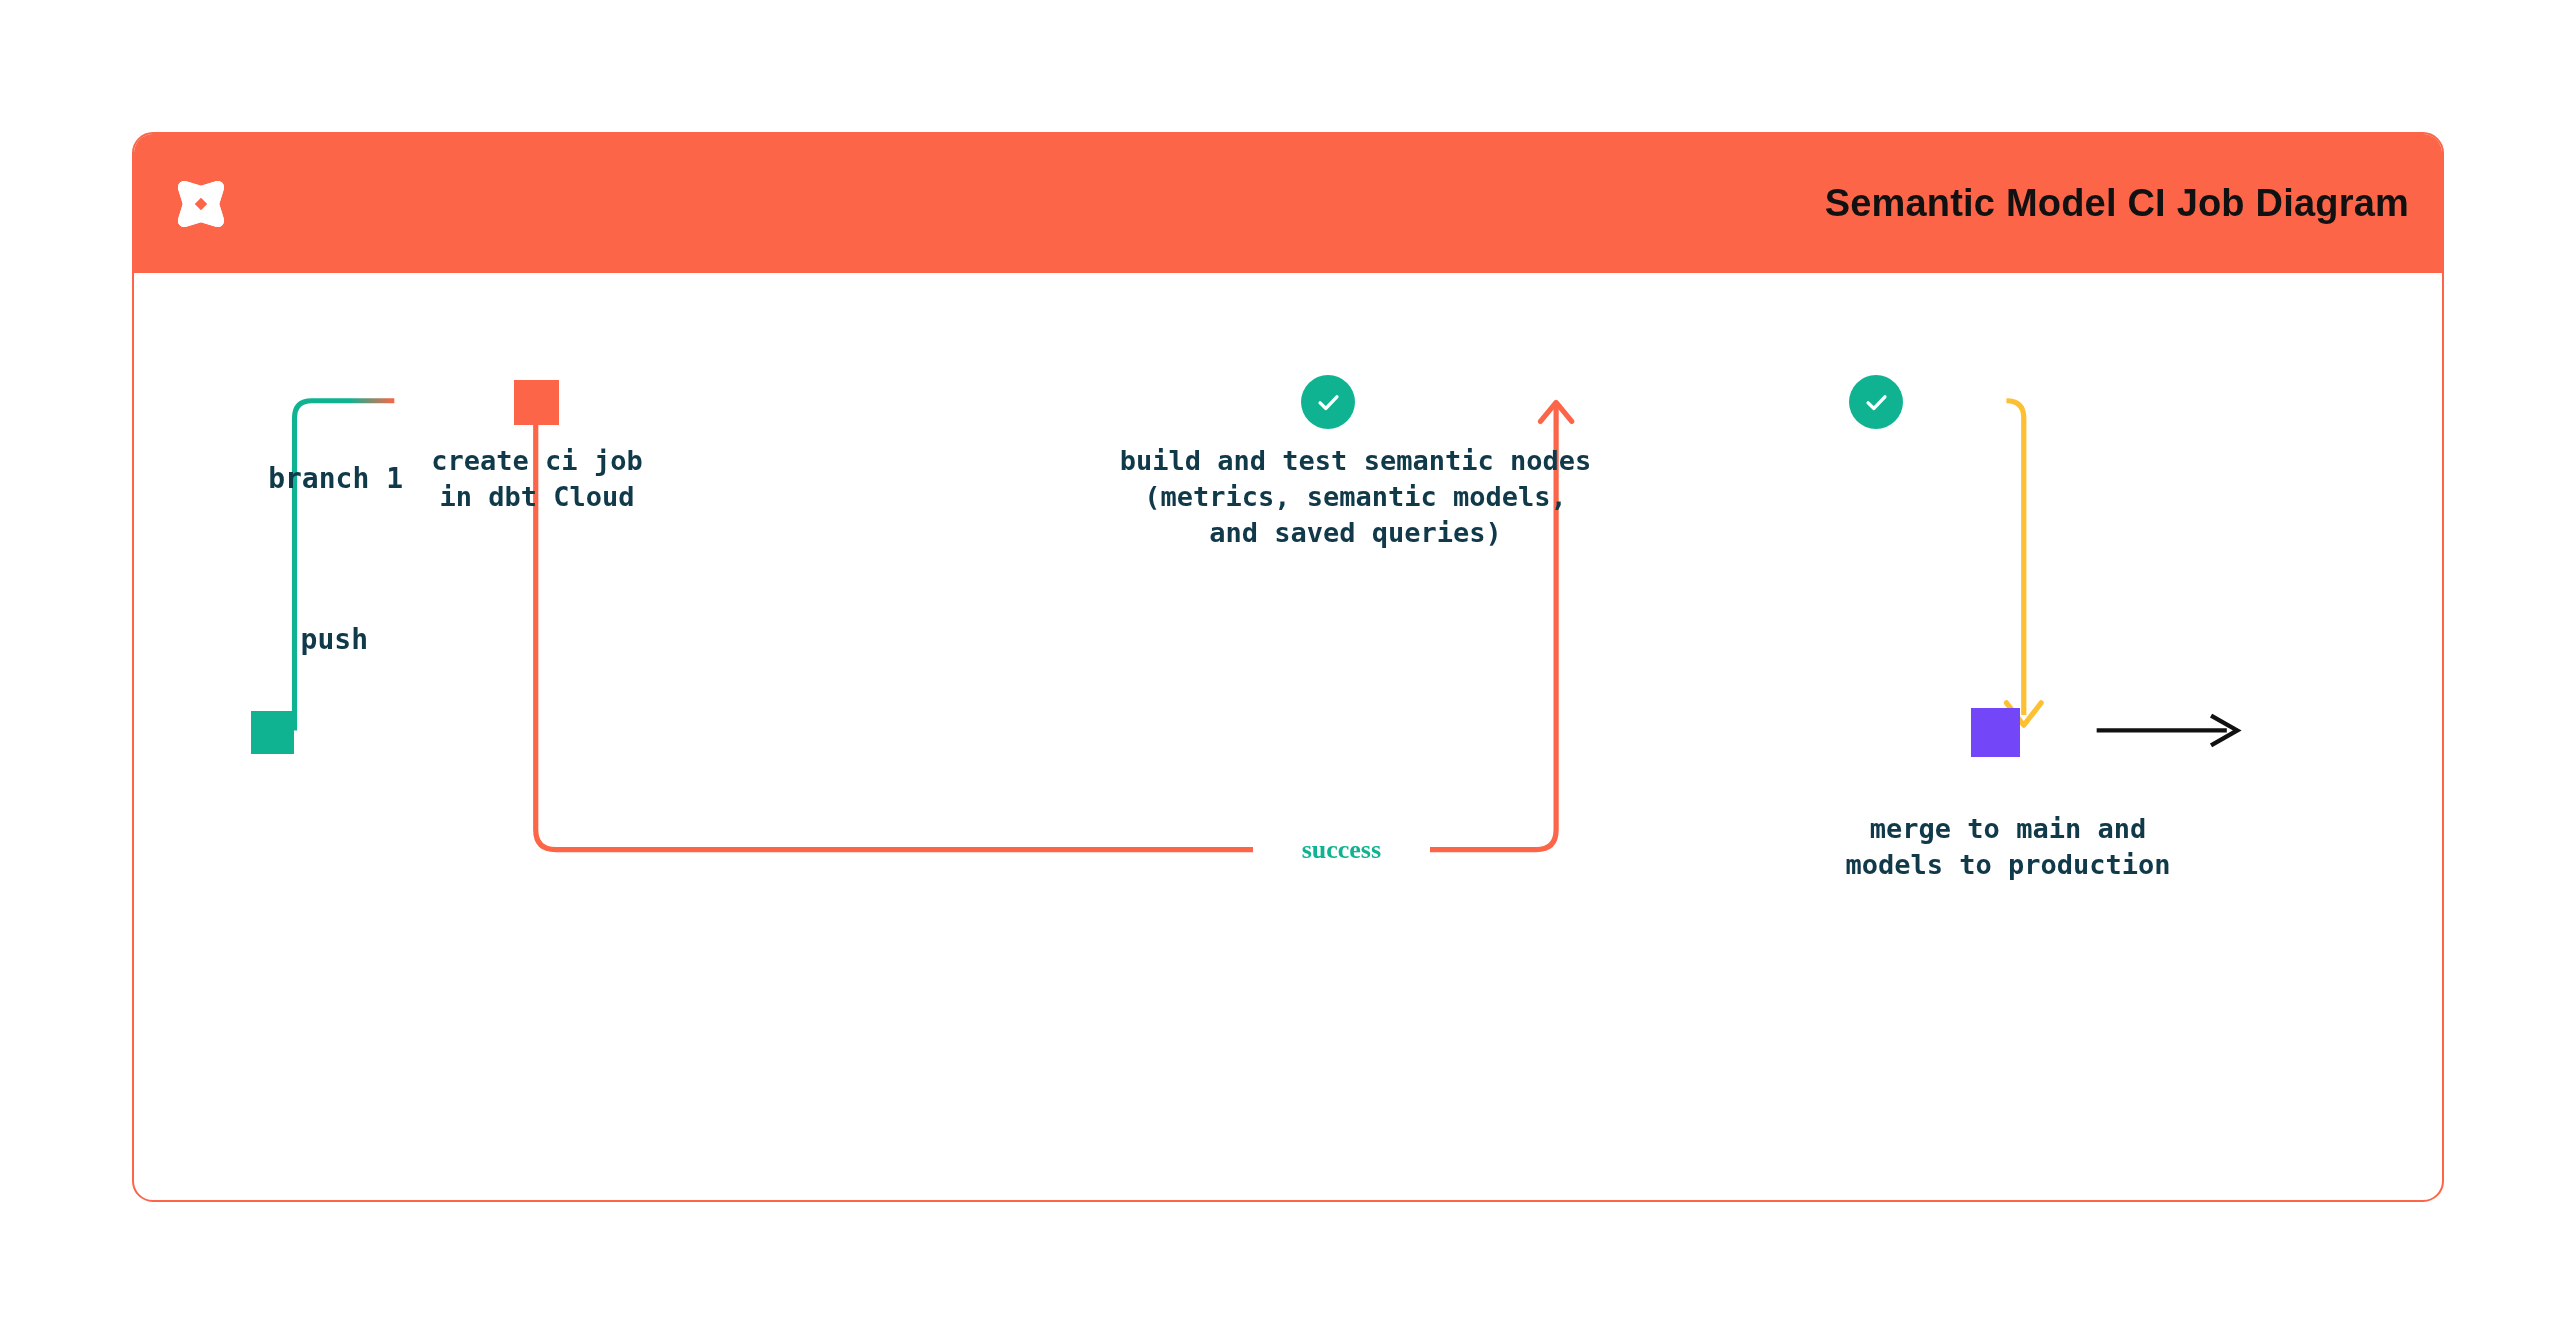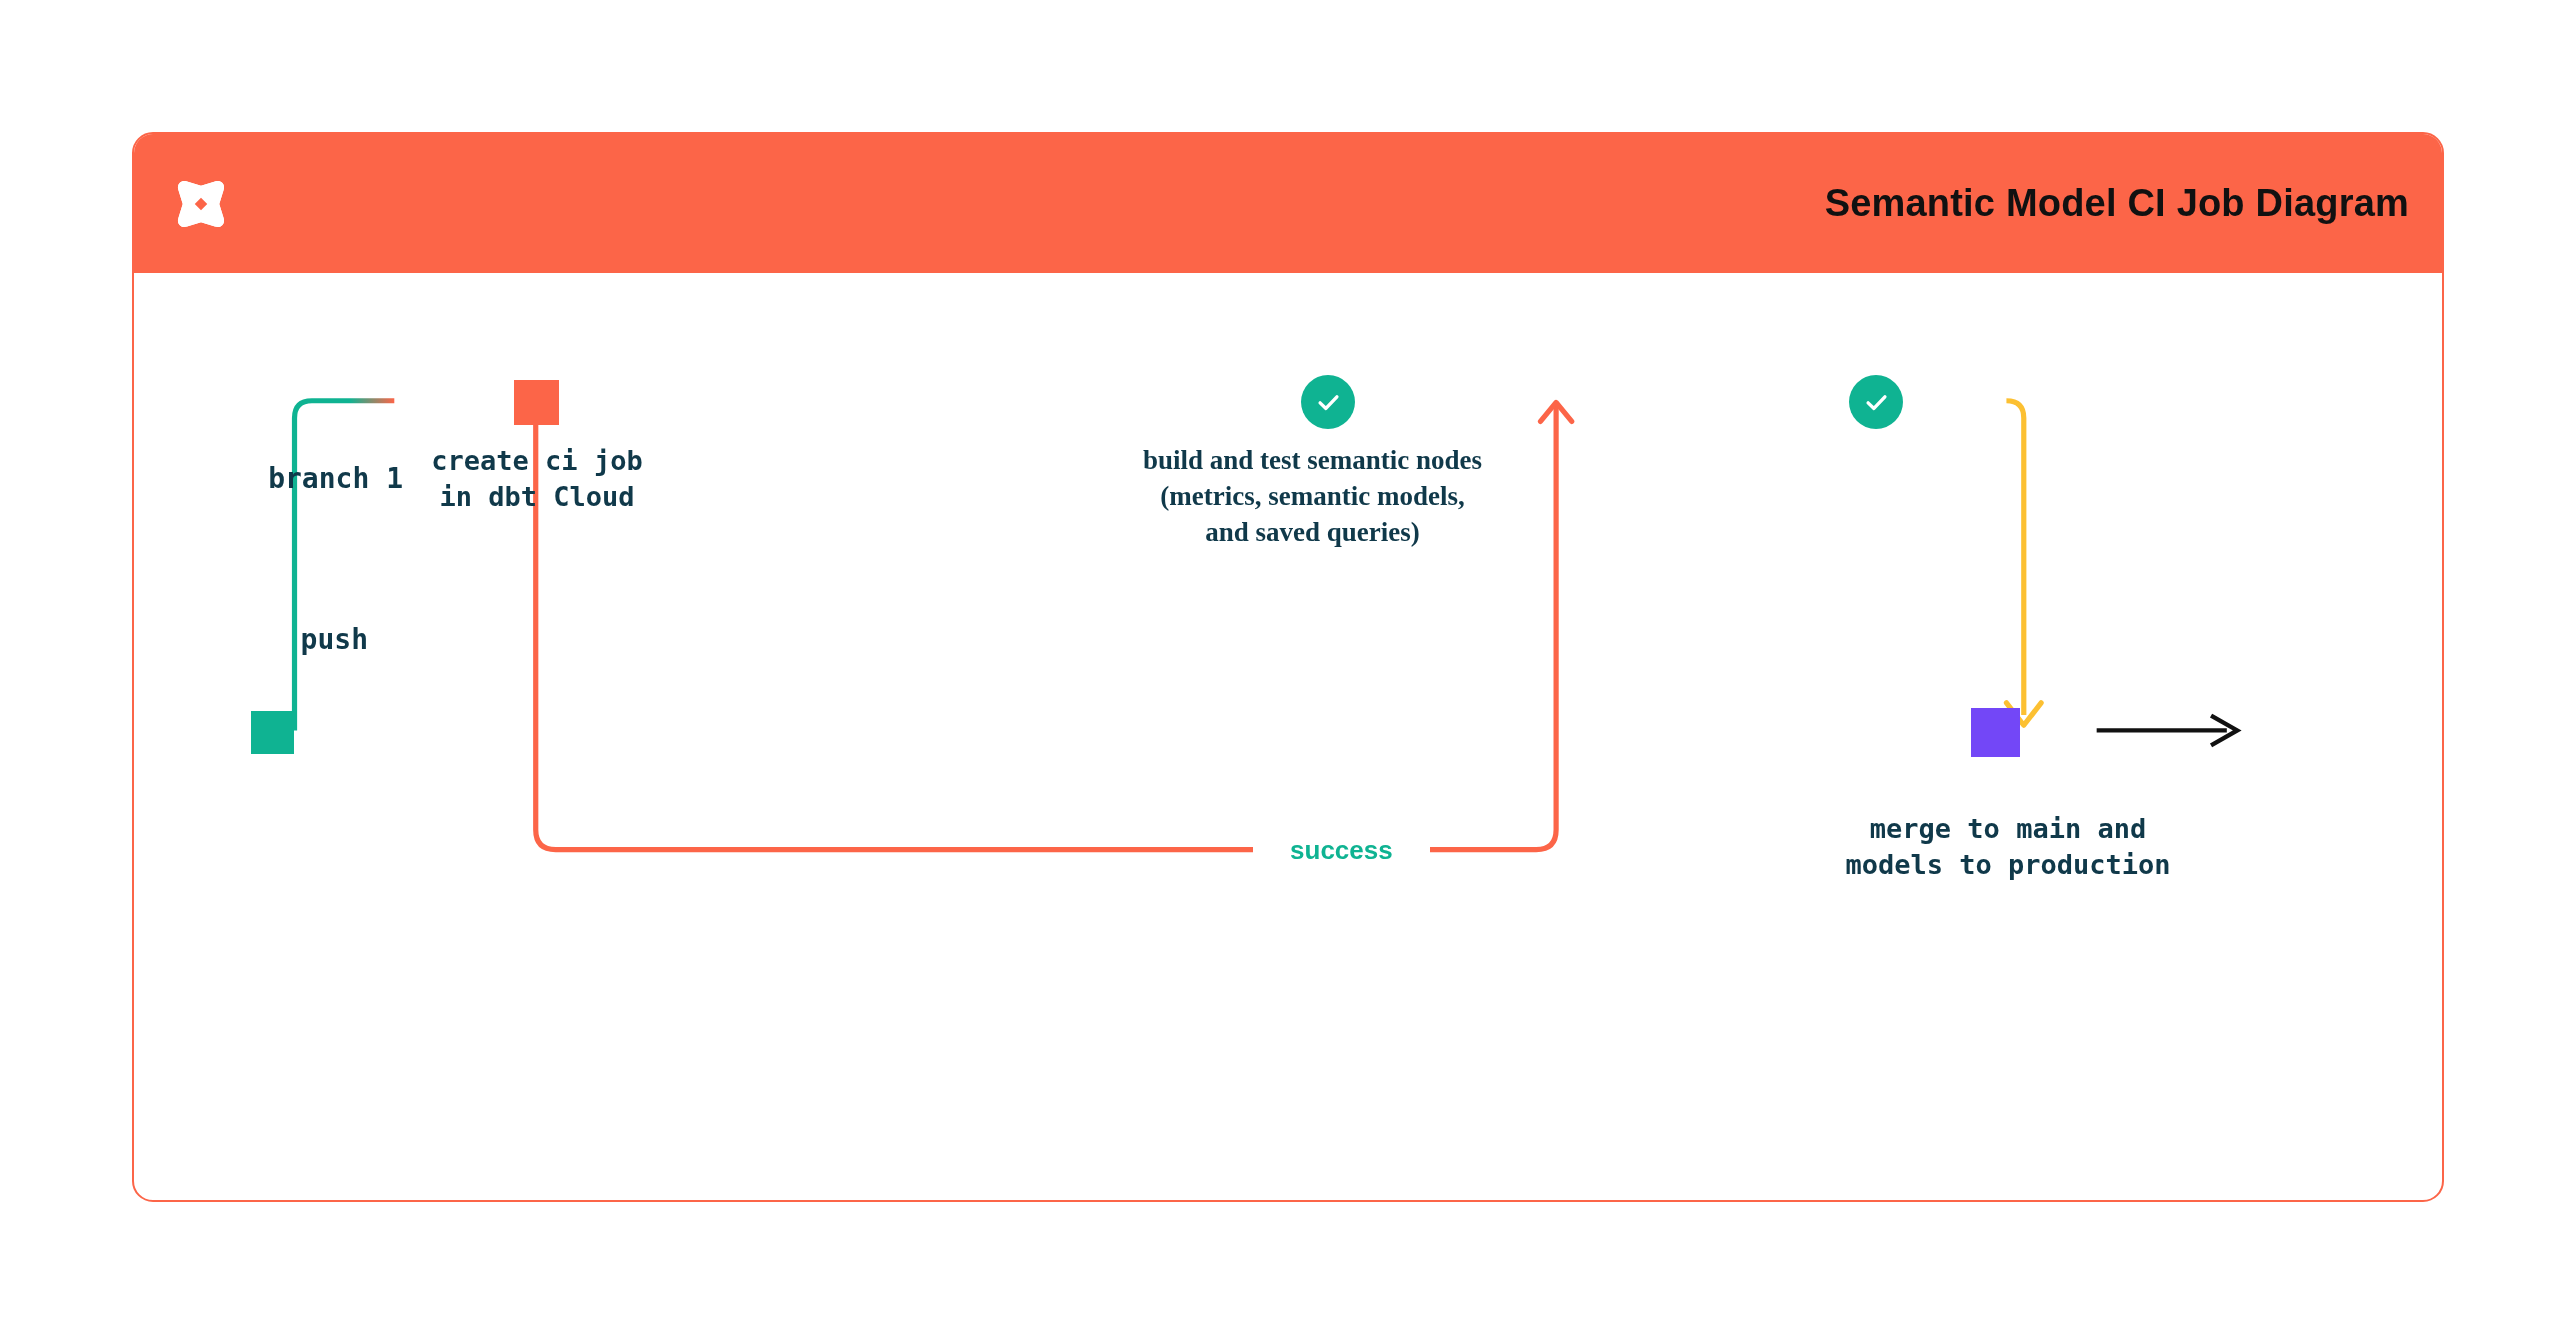--- a/index.html
+++ b/index.html
@@ -89,21 +89,21 @@
     font-family: "DejaVu Sans Mono", monospace;
     font-size: 27px;
     font-weight: 700;
     line-height: 1.33;
     text-align: center;
     white-space: pre;
   }
   .edge-label {
     position: absolute;
     color: #0FB392;
-    font-family: Liberation Sans, sans-serif;
+    font-family: Liberation Serif, serif;
     font-size: 26px;
     font-weight: 700;
     text-align: center;
     white-space: nowrap;
     background: #ffffff;
     padding: 0 10.4px;
   }
   .commit-square {
     position: absolute;
   }
@@ -193,21 +193,21 @@
       </svg>
     </div>
 
     <div class="commit-square" style="left:117px; top:438px; width:43px; height:43px; background:#0FB392;"></div>
 
     <div class="commit-square" style="left:1837px; top:435px; width:49px; height:49px; background:#7347F7;"></div>
 
     <div class="node-label" style="left:264px; top:170px; width:278px;">create ci job
 in dbt Cloud</div>
 
-    <div class="node-label" style="left:901px; top:170px; width:555px;font-family:Liberation Serif, serif;">build and test semantic nodes
+    <div class="node-label" style="left:944px; top:170px; width:555px;">build and test semantic nodes
 (metrics, semantic models,
 and saved queries)</div>
 
 
     <div class="node-label" style="left:1631px; top:538px; width:486px;">merge to main and
 models to production</div>
 
     <div class="edge-label" style="left:1119px; top:562px; width:156px;">success</div>
 
   </div>

